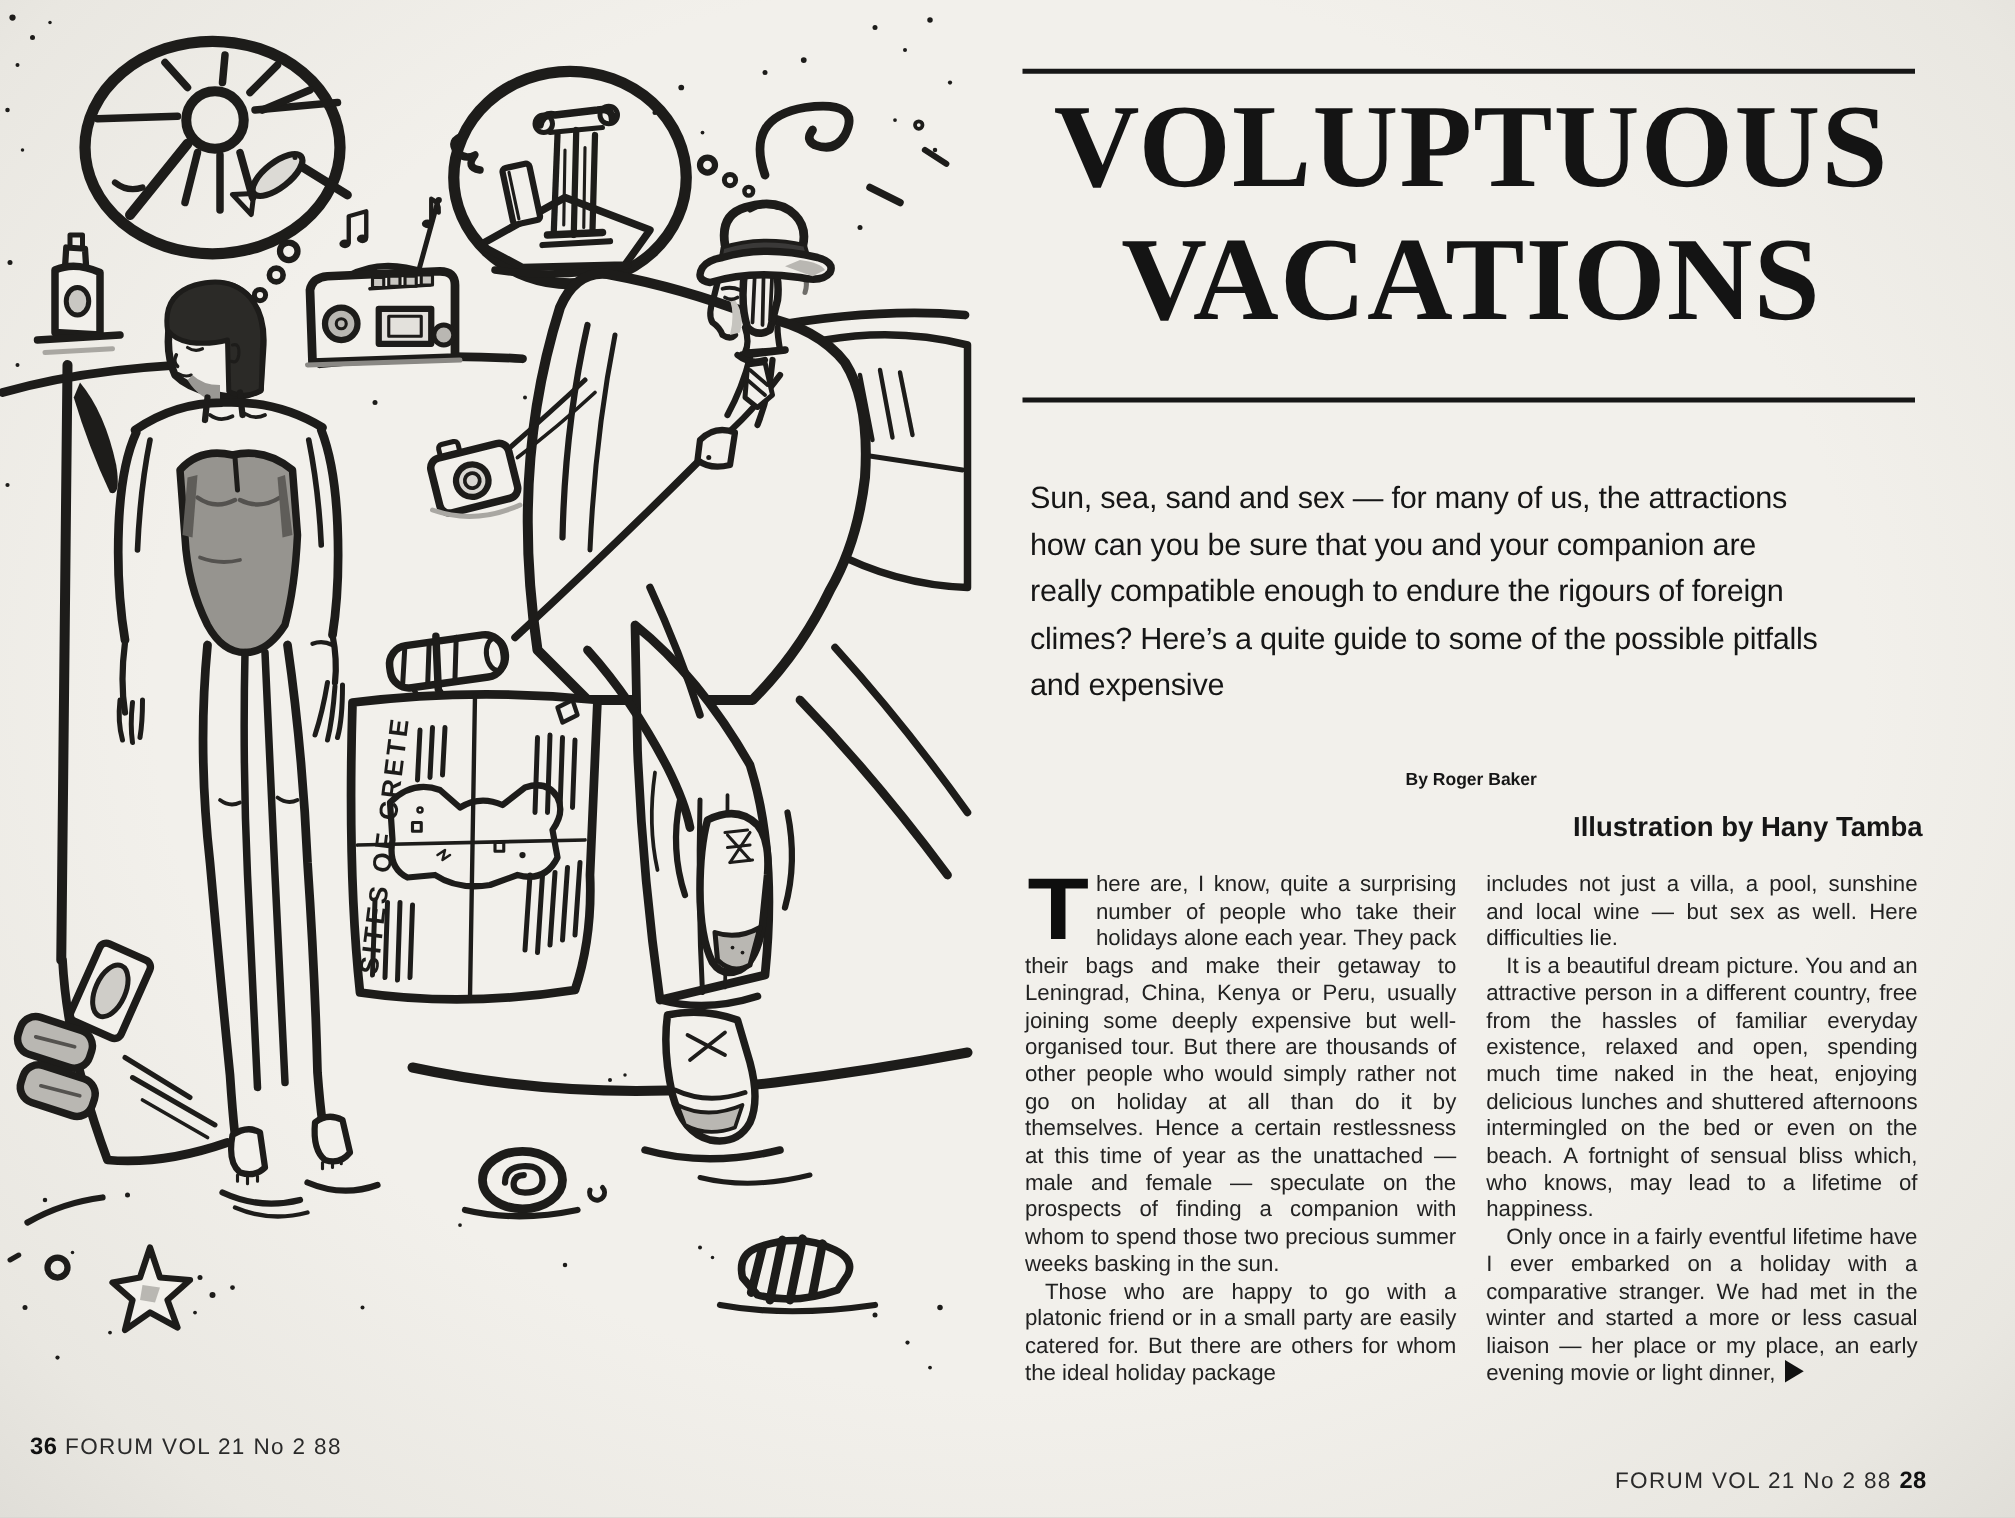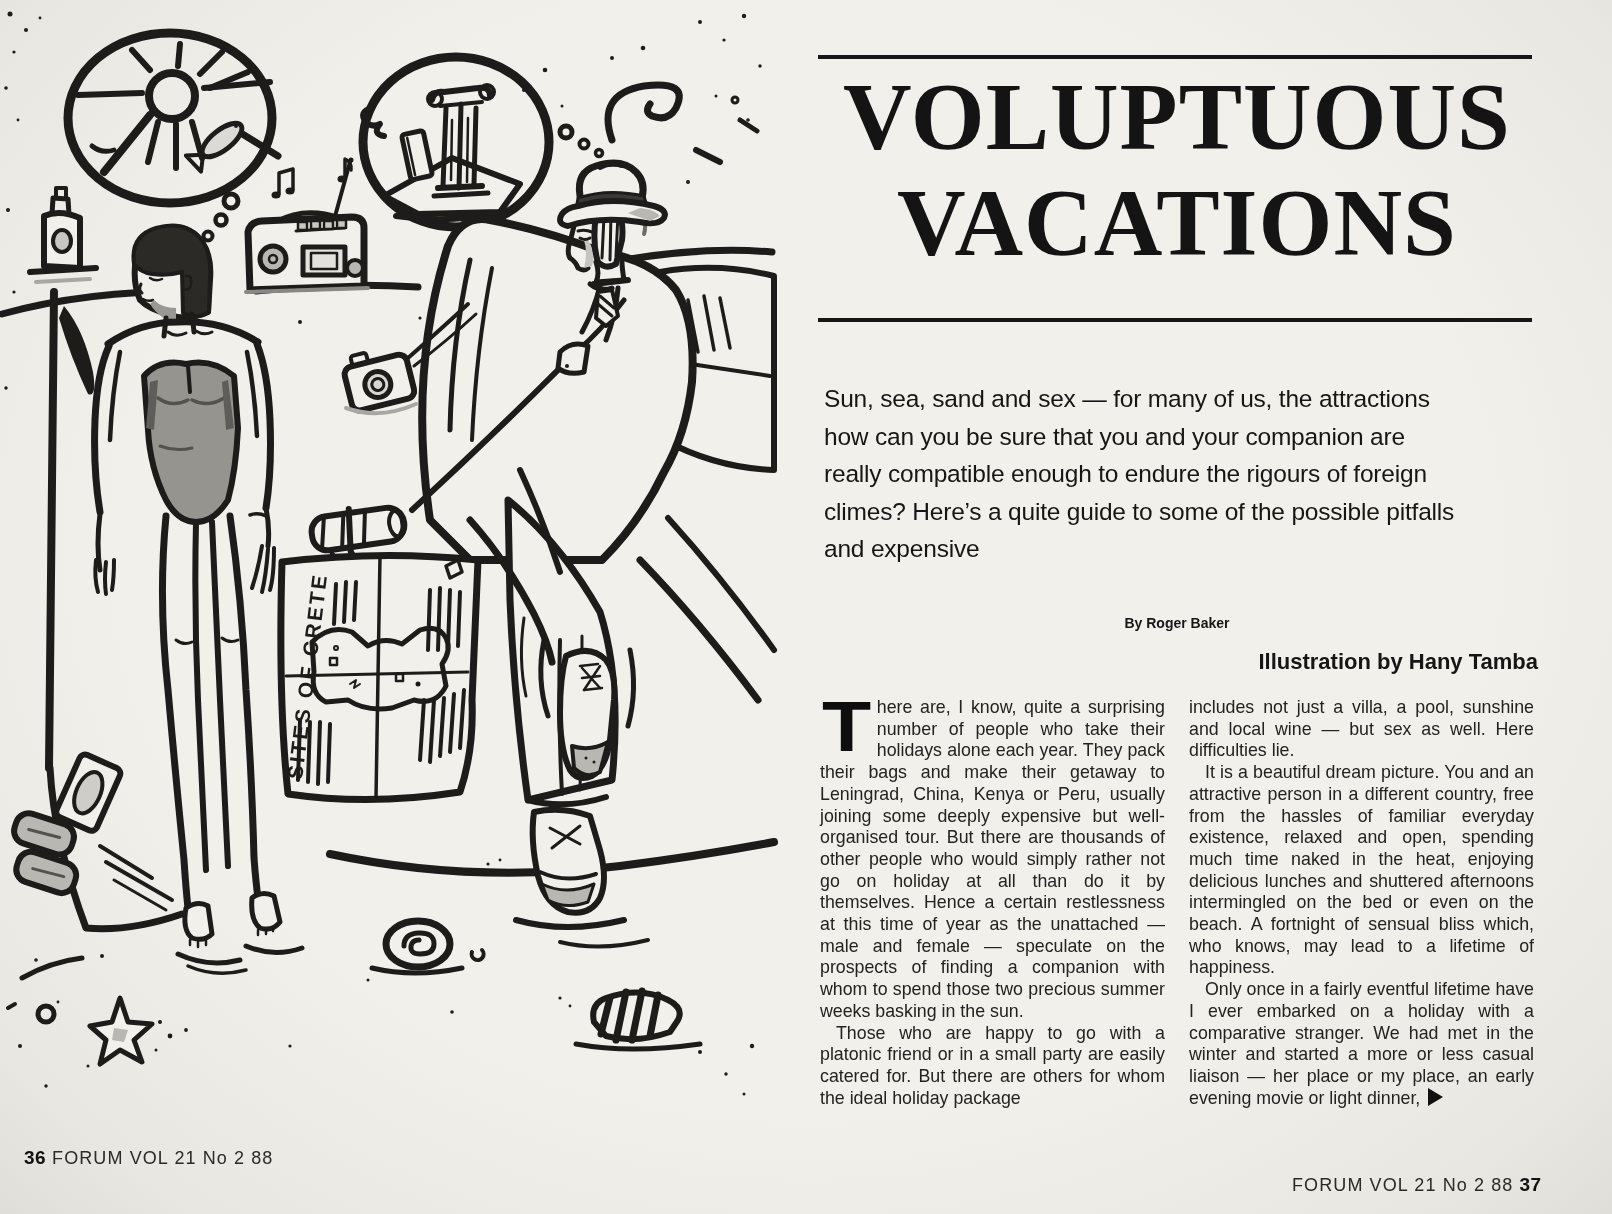--- a/index.html
+++ b/index.html
@@ -427,16 +427,16 @@
       <div class="col">
         <p><span>includes not just a villa, a pool, sunshine and local wine — but sex as well. Here difficulties lie.</span></p>
         <p class="indent"><span>It is a beautiful dream picture. You and an attractive person in a different country, free from the hassles of familiar everyday existence, relaxed and open, spending much time naked in the heat, enjoying delicious lunches and shuttered afternoons intermingled on the bed or even on the beach. A fortnight of sensual bliss which, who knows, may lead to a lifetime of happiness.</span></p>
         <p class="indent"><span>Only once in a fairly eventful lifetime have I ever embarked on a holiday with a comparative stranger. We had met in the winter and started a more or less casual liaison — her place or my place, an early evening movie or light dinner,</span><span class="cont-arrow"></span></p>
       </div>
     </div>
   </div>
 
   <div class="footer footer-right">
     <span>FORUM VOL 21 No 2 88</span>
-    <b>37</b>
+    <b>28</b>
   </div>
 
 </div>
 
 </body></html>

